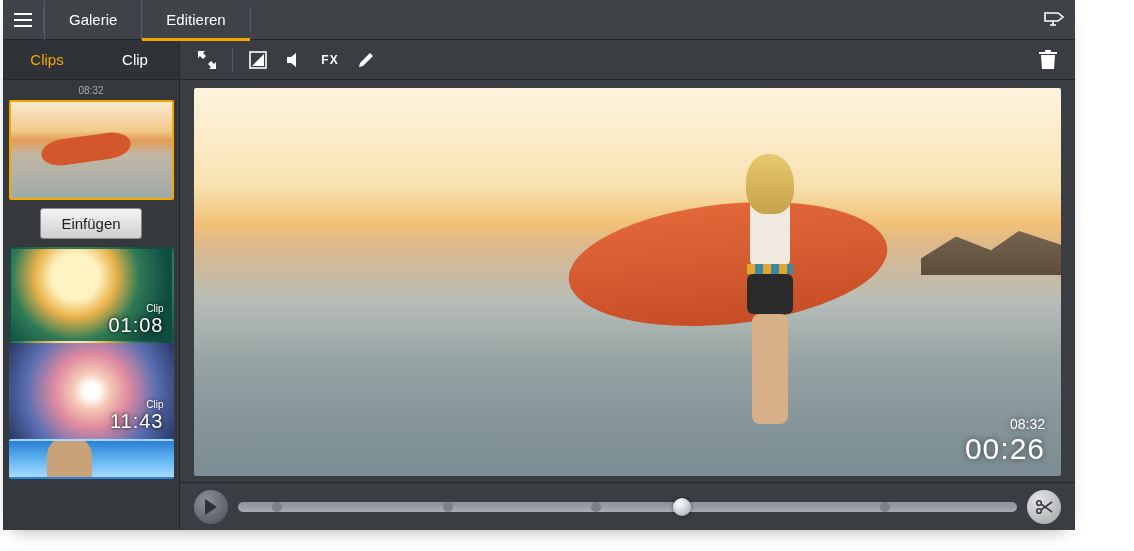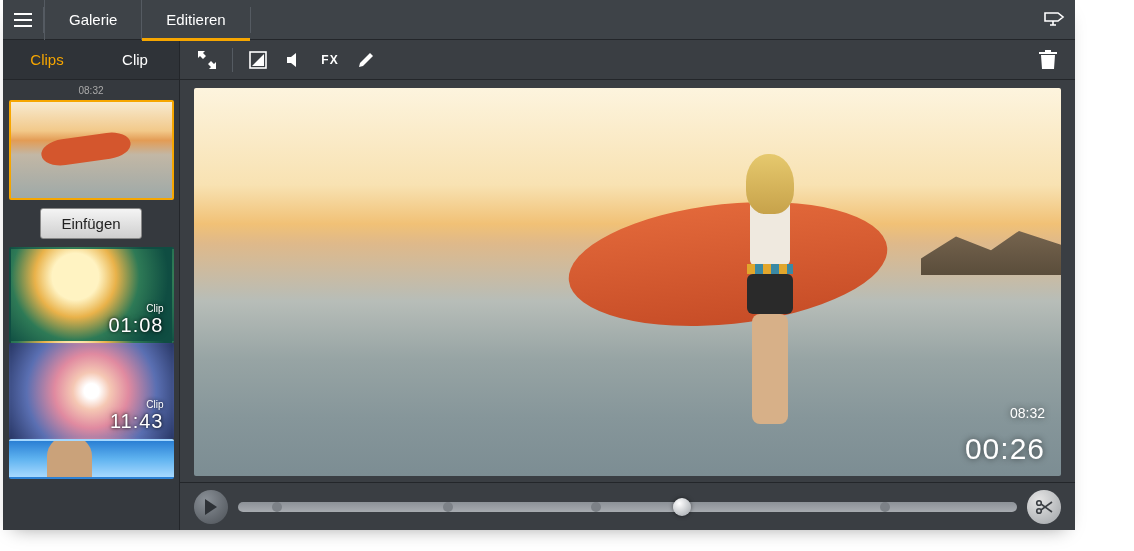--- a/index.html
+++ b/index.html
@@ -188,21 +188,21 @@
   .preview .person .belt{height:10px;background:repeating-linear-gradient(90deg,#e2a62c 0 8px,#3a89a5 8px 16px);width:46px;margin:-2px auto 0;}
   .preview .person .legs{width:36px;height:110px;background:#d7b088;margin:0 auto;border-radius:8px;}
   .preview .board{position:absolute;right:20%;top:30%;width:320px;height:120px;background:linear-gradient(#e2683a,#c74d27);border-radius:160px/60px;transform:rotate(-6deg);}
   .preview .cliff{position:absolute;right:0;top:34%;width:140px;height:55px;background:linear-gradient(#7d6a53,#5a4d3b);clip-path:polygon(0 70%,25% 30%,50% 55%,70% 20%,100% 45%,100% 100%,0 100%);}
   .preview .time-overlay{
     position:absolute;right:16px;bottom:10px;
     color:#fff;text-align:right;
     text-shadow:0 0 6px rgba(0,0,0,.6);
   }
   .preview .time-overlay .small{font-size:14px;}
-  .preview .time-overlay .big{font-size:30px;font-weight:400;letter-spacing:1px;margin-top:11px;}
+  .preview .time-overlay .big{font-size:30px;font-weight:400;letter-spacing:1px;}
   
   .playbar{
     height:48px;
     display:flex;
     align-items:center;
     gap:10px;
     padding:0 14px;
     background:#3a3e43;
     border-top:1px solid #23262a;
   }

